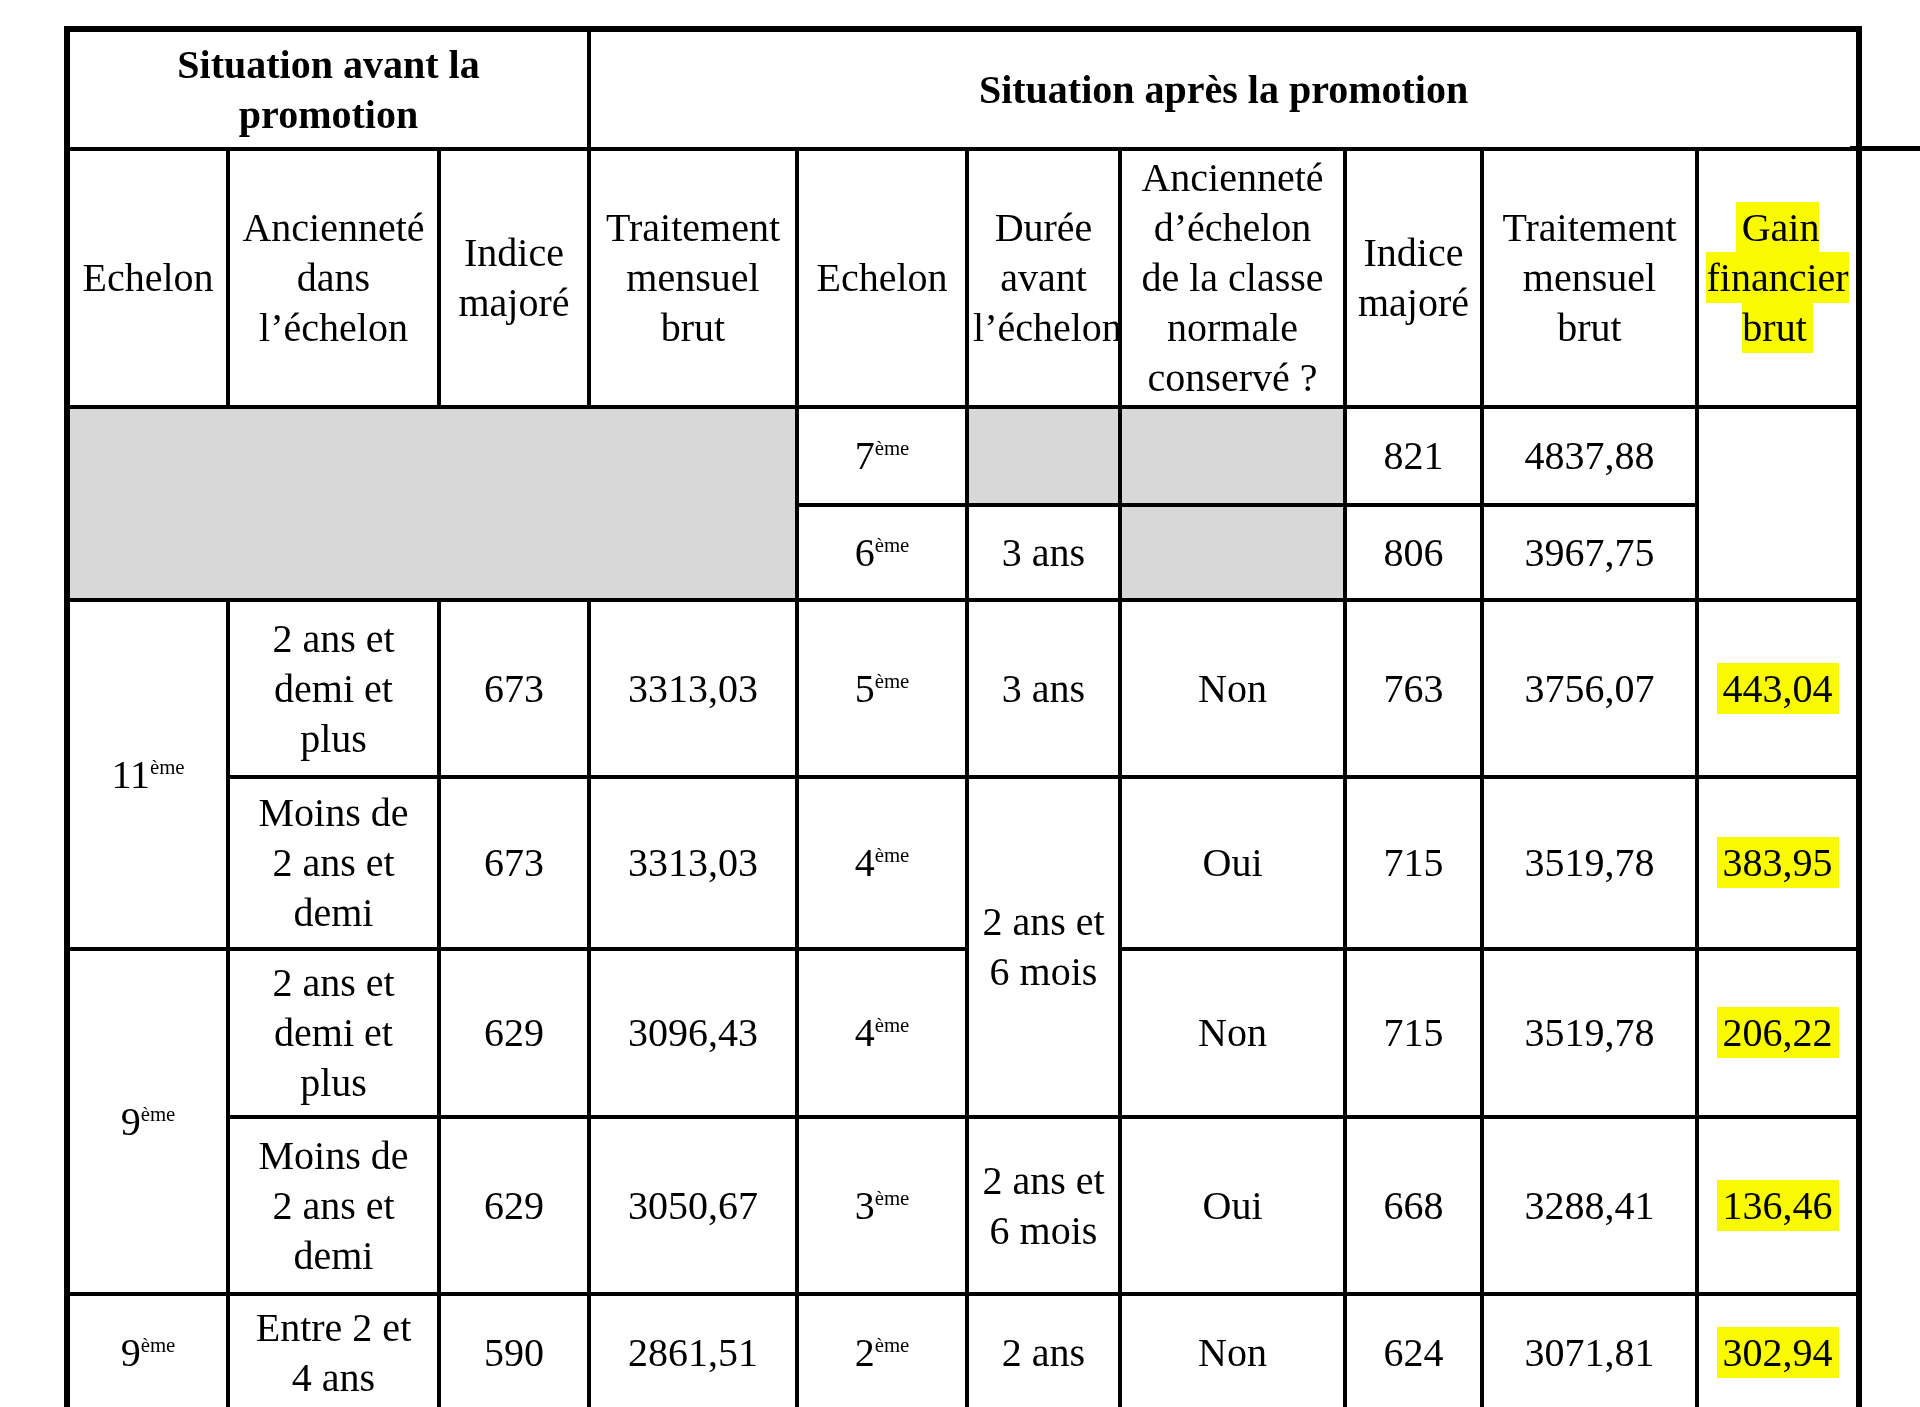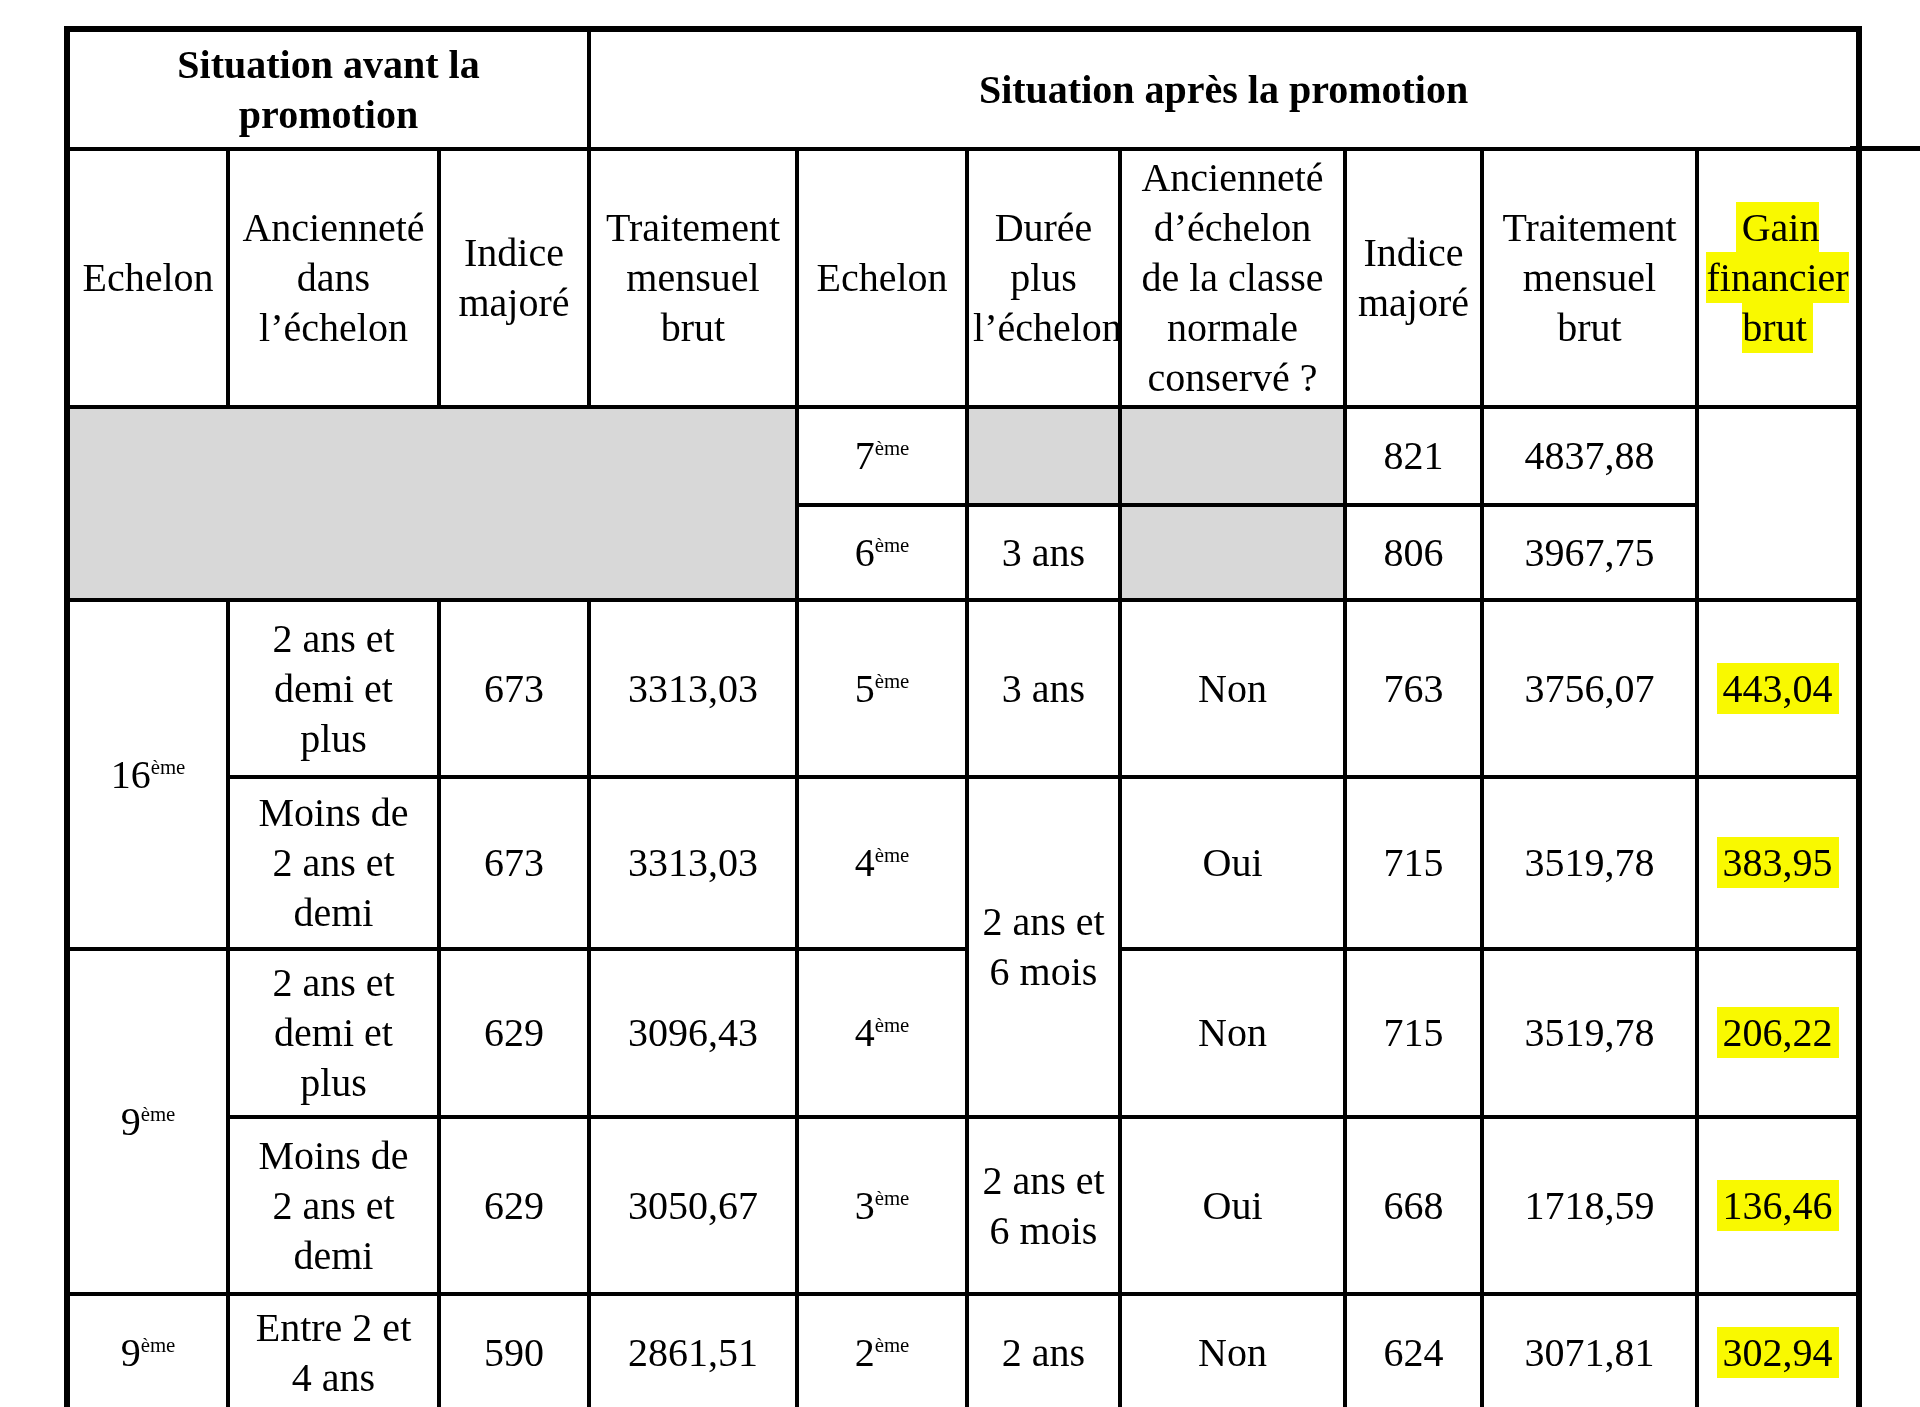--- a/index.html
+++ b/index.html
@@ -72,21 +72,21 @@
         <td class="h2">Ancienneté
 dans
 l’échelon</td>
         <td class="h2">Indice
 majoré</td>
         <td class="h2">Traitement
 mensuel
 brut</td>
         <td class="h2">Echelon</td>
         <td class="h2">Durée
-plus
+avant
 l’échelon</td>
         <td class="h2">Ancienneté
 d’échelon
 de la classe
 normale
 conservé ?</td>
         <td class="h2">Indice
 majoré</td>
         <td class="h2">Traitement
 mensuel
@@ -108,21 +108,21 @@
 
       <tr style="height:95px">
         <td><span>6</span><span class="ord">ème</span></td>
         <td>3 ans</td>
         <td class="shaded"></td>
         <td>806</td>
         <td>3967,75</td>
       </tr>
 
       <tr style="height:177px">
-        <td rowspan="2"><span>16</span><span class="ord">ème</span></td>
+        <td rowspan="2"><span>11</span><span class="ord">ème</span></td>
         <td>2 ans et
 demi et
 plus</td>
         <td>673</td>
         <td>3313,03</td>
         <td><span>5</span><span class="ord">ème</span></td>
         <td>3 ans</td>
         <td>Non</td>
         <td>763</td>
         <td>3756,07</td>
@@ -162,21 +162,21 @@
         <td>Moins de
 2 ans et
 demi</td>
         <td>629</td>
         <td>3050,67</td>
         <td><span>3</span><span class="ord">ème</span></td>
         <td>2 ans et
 6 mois</td>
         <td>Oui</td>
         <td>668</td>
-        <td>1718,59</td>
+        <td>3288,41</td>
         <td><span class="hl">136,46</span></td>
       </tr>
 
       <tr style="height:118px">
         <td><span>9</span><span class="ord">ème</span></td>
         <td>Entre 2 et
 4 ans</td>
         <td>590</td>
         <td>2861,51</td>
         <td><span>2</span><span class="ord">ème</span></td>

